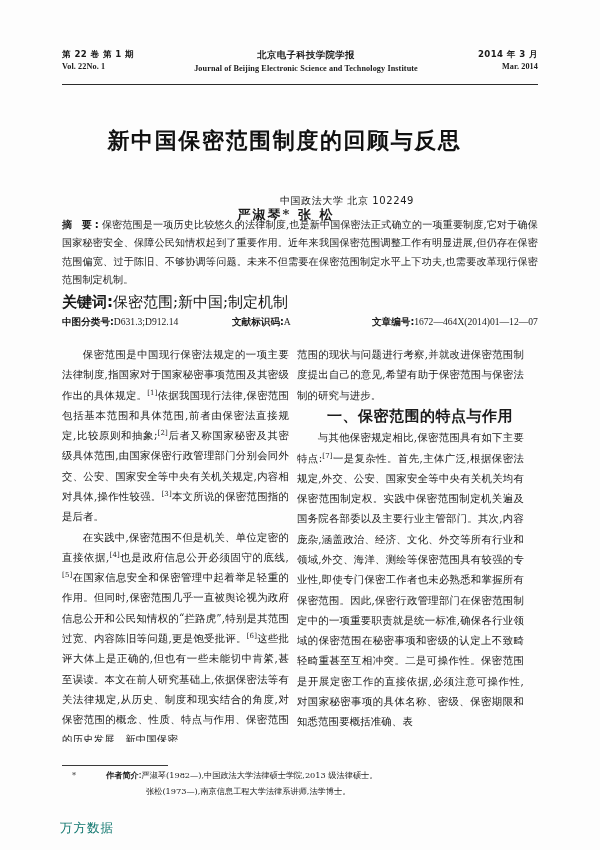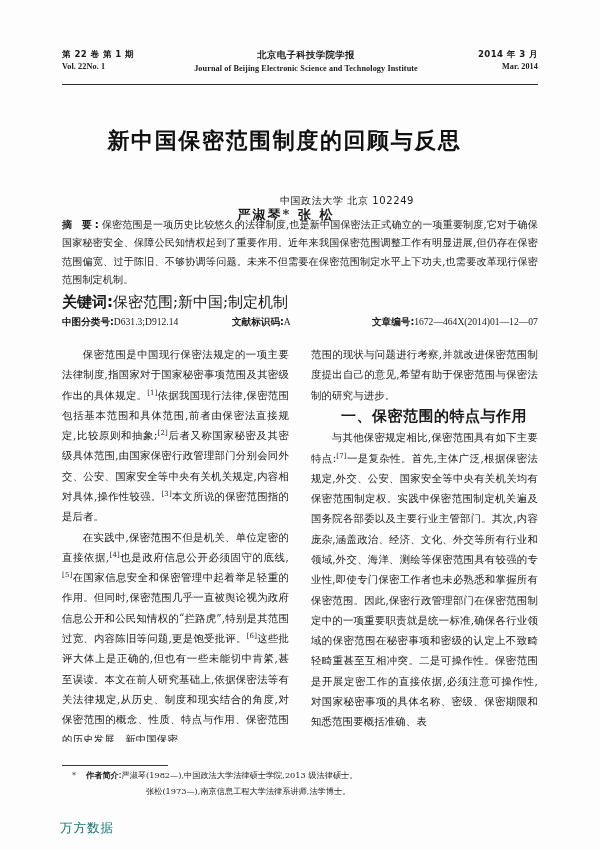--- a/index.html
+++ b/index.html
@@ -150,21 +150,21 @@
   .cls-c { flex: 1; text-align: left; }
 
   
   .columns {
     position: absolute;
     left: 62px;
     top: 344px;
     width: 476px;
     height: 398px;
     display: flex;
-    gap: 22px;
+    gap: 8px;
   }
   .col {
     width: 227px;
     font-family: "DejaVu Serif", "Liberation Serif", serif;
     font-size: 10.4px;
     line-height: 1.95;
     text-align: justify;
     letter-spacing: 0.15px;
     overflow: hidden;
   }
@@ -208,20 +208,21 @@
   }
   .fn-row { display: flex; }
   .fn-star {
     width: 24px;
     text-align: center;
     flex: none;
   }
   .fn-lbl {
     font-family: Liberation Sans, sans-serif;
     font-weight: bold;
+    margin-left: 20px;
   }
   .fn-indent { padding-left: 84px; }
 
   
   .watermark {
     position: absolute;
     left: 60px;
     top: 820px;
     font-family: "DejaVu Serif", serif;
     font-size: 12.5px;

